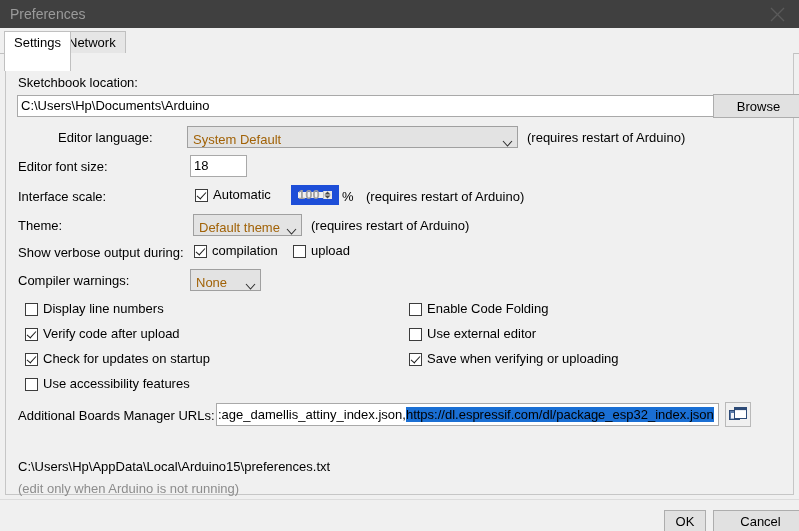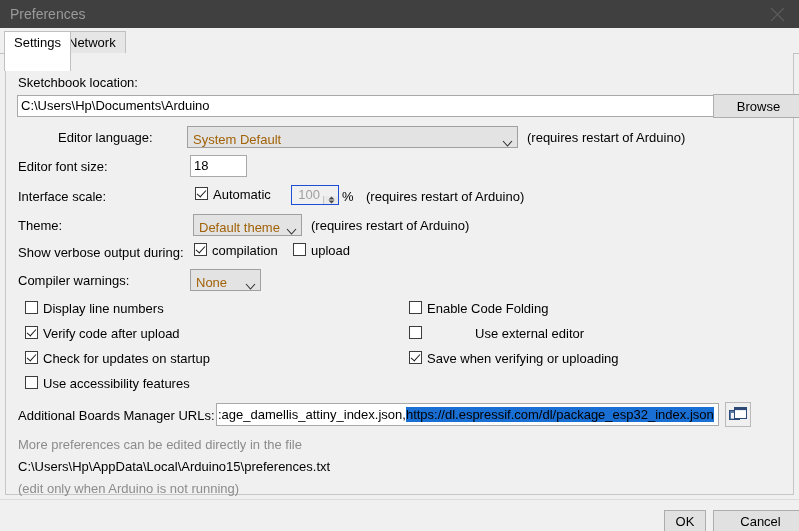--- a/index.html
+++ b/index.html
@@ -150,23 +150,24 @@
     display: flex;
     align-items: center;
     justify-content: center;
   }
 
   
   .spinner {
     position: absolute;
     box-sizing: border-box;
     background: #f0f0f0;
-    border: 1px solid #1d4ed8;
-    display: flex;
-    align-items: flex-end;
+    border: 7px solid #1d4ed8;
+    display: flex;
+    align-items: center;
+    font-weight: bold;
   }
   .spinner .sval {
     flex: 1;
     text-align: right;
     padding-right: 3px;
     font-size: 13px;
     color: #a0a0a0;
     line-height: 18px;
   }
   .spinner .sbtns {
@@ -180,21 +181,21 @@
     flex: 1;
     display: flex;
     align-items: center;
     justify-content: center;
   }
 
   
   .cb {
     position: absolute;
     display: flex;
-    align-items: flex-start;
+    align-items: flex-end;
     cursor: pointer;
     white-space: nowrap;
   }
   .cb .box {
     width: 13px;
     height: 13px;
     box-sizing: border-box;
     background: #ffffff;
     border: 1px solid #3c3c3c;
     margin-right: 5px;
@@ -352,21 +353,21 @@
   </div>
   <div class="cb" style="left:403px; top:248px;">
     <span class="box"></span>
     <span class="cbl">Enable Code Folding</span>
   </div>
 
   <div class="cb" style="left:19px; top:323px;">
     <span class="box"></span>
     <span class="cbl">Use accessibility features</span>
   </div>
-  <div class="cb" style="left:403px; top:273px;gap:48px;">
+  <div class="cb" style="left:403px; top:273px;">
     <span class="box"></span>
     <span class="cbl">Use external editor</span>
   </div>
   <div class="cb" style="left:403px; top:298px;">
     <span class="box checked"></span>
     <span class="cbl">Save when verifying or uploading</span>
   </div>
 
   <div class="lbl" style="left:12px; top:355px;">Additional Boards Manager URLs:</div>
   <div class="textfield" style="left:210px; top:350px; width:503px; height:23px; line-height:21px; padding:0 1px;">
@@ -374,21 +375,20 @@
   </div>
   <div class="iconbtn" style="left:719px; top:349px; width:26px; height:25px;">
     <svg width="18" height="16" viewBox="0 0 18 16">
       <rect x="0.5" y="3.5" width="10" height="9" fill="#5a7aa8" stroke="#2c4a77"></rect>
       <rect x="2" y="6" width="7" height="5.5" fill="#f2f4f8"></rect>
       <rect x="5.5" y="0.5" width="12" height="11" fill="#ffffff" stroke="#2c4a77"></rect>
       <rect x="5.5" y="0.5" width="12" height="2.6" fill="#2c4a77"></rect>
     </svg>
   </div>
 
-  <div class="lbl muted" style="left:12px; top:384px;">More preferences can be edited directly in the file</div>
   <div class="lbl" style="left:12px; top:406px;">C:\Users\Hp\AppData\Local\Arduino15\preferences.txt</div>
   <div class="lbl muted" style="left:12px; top:428px;">(edit only when Arduino is not running)</div>
 </div>
 
 <div class="footer-sep"></div>
 <div class="btn" style="left:664px; top:510px; width:42px; height:22px;">
   <span>OK</span>
 </div>
 <div class="btn" style="left:713px; top:510px; width:95px; height:22px;">
   <span>Cancel</span>

